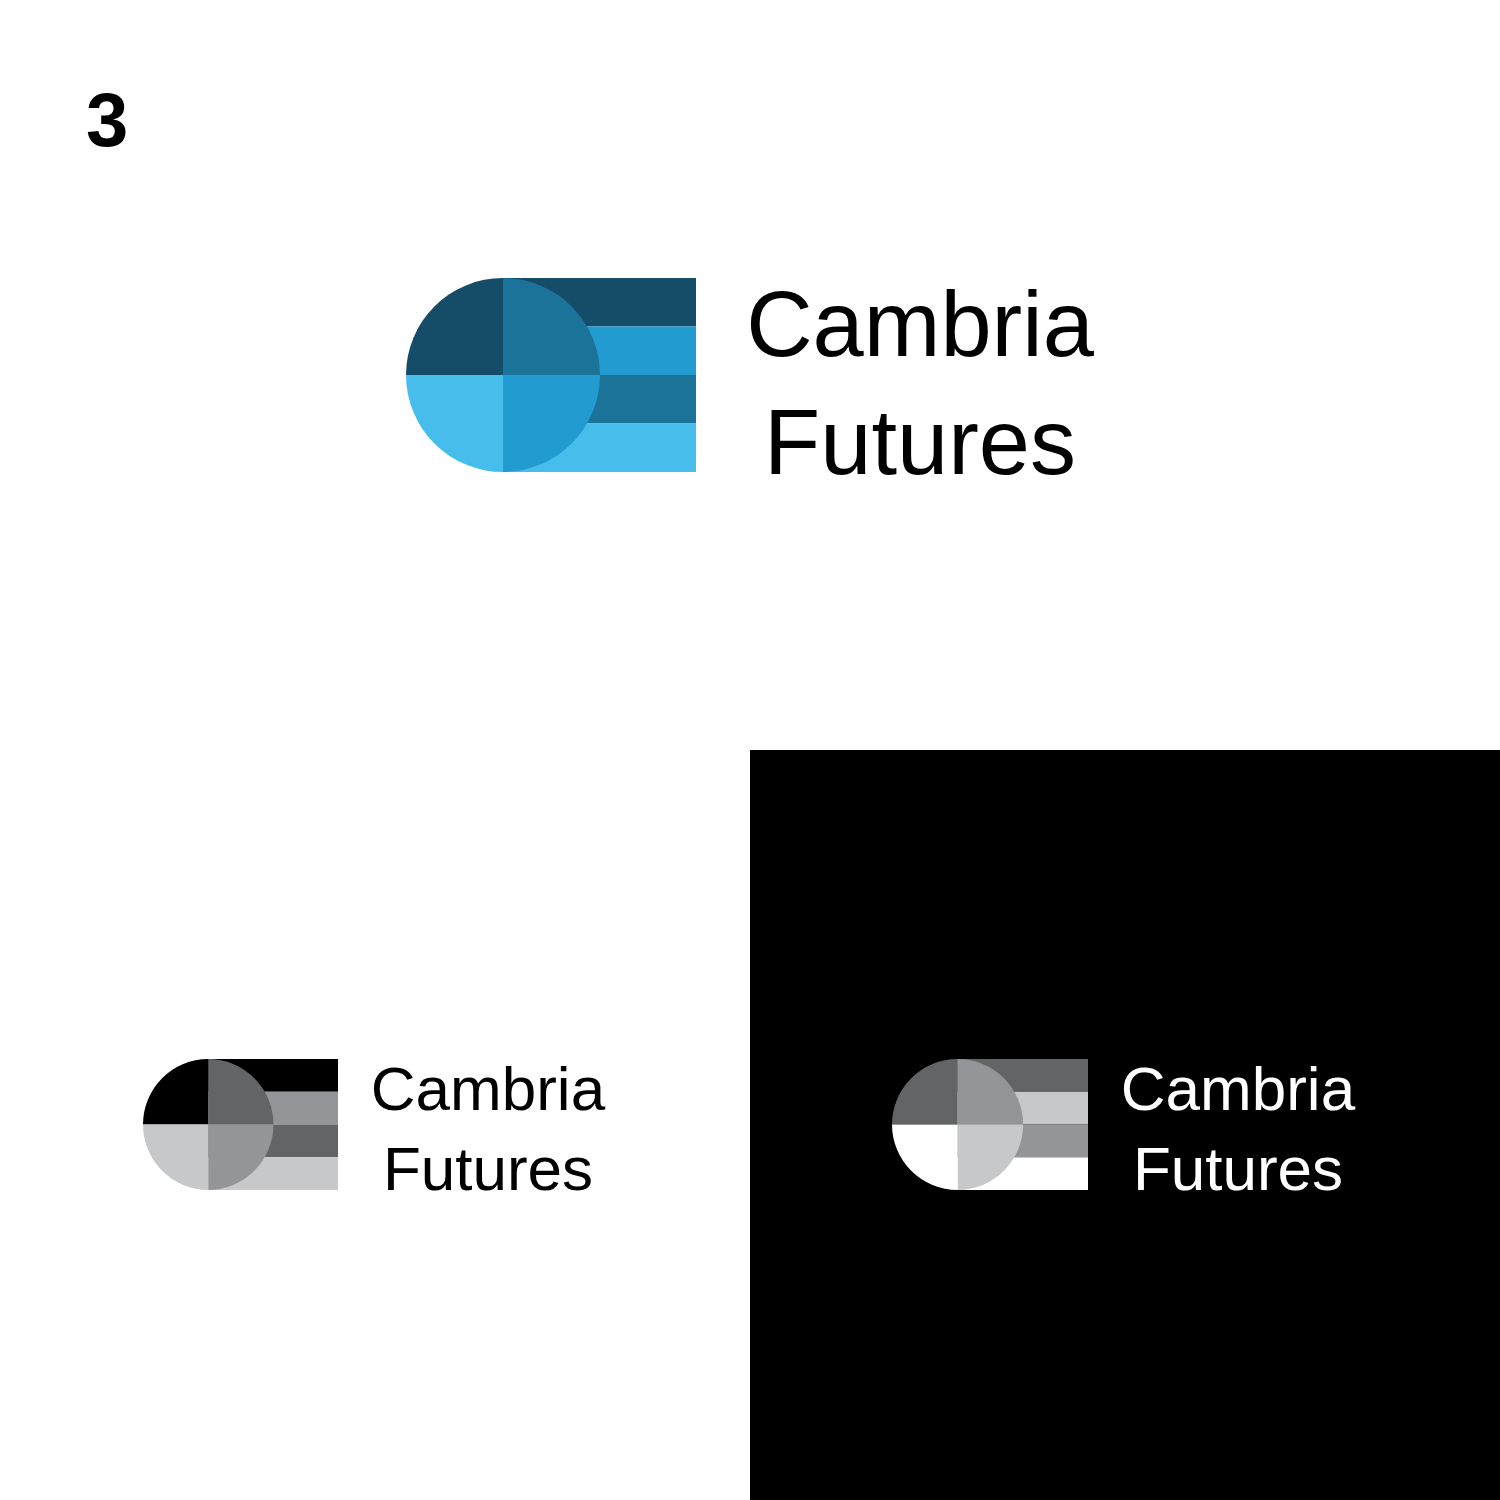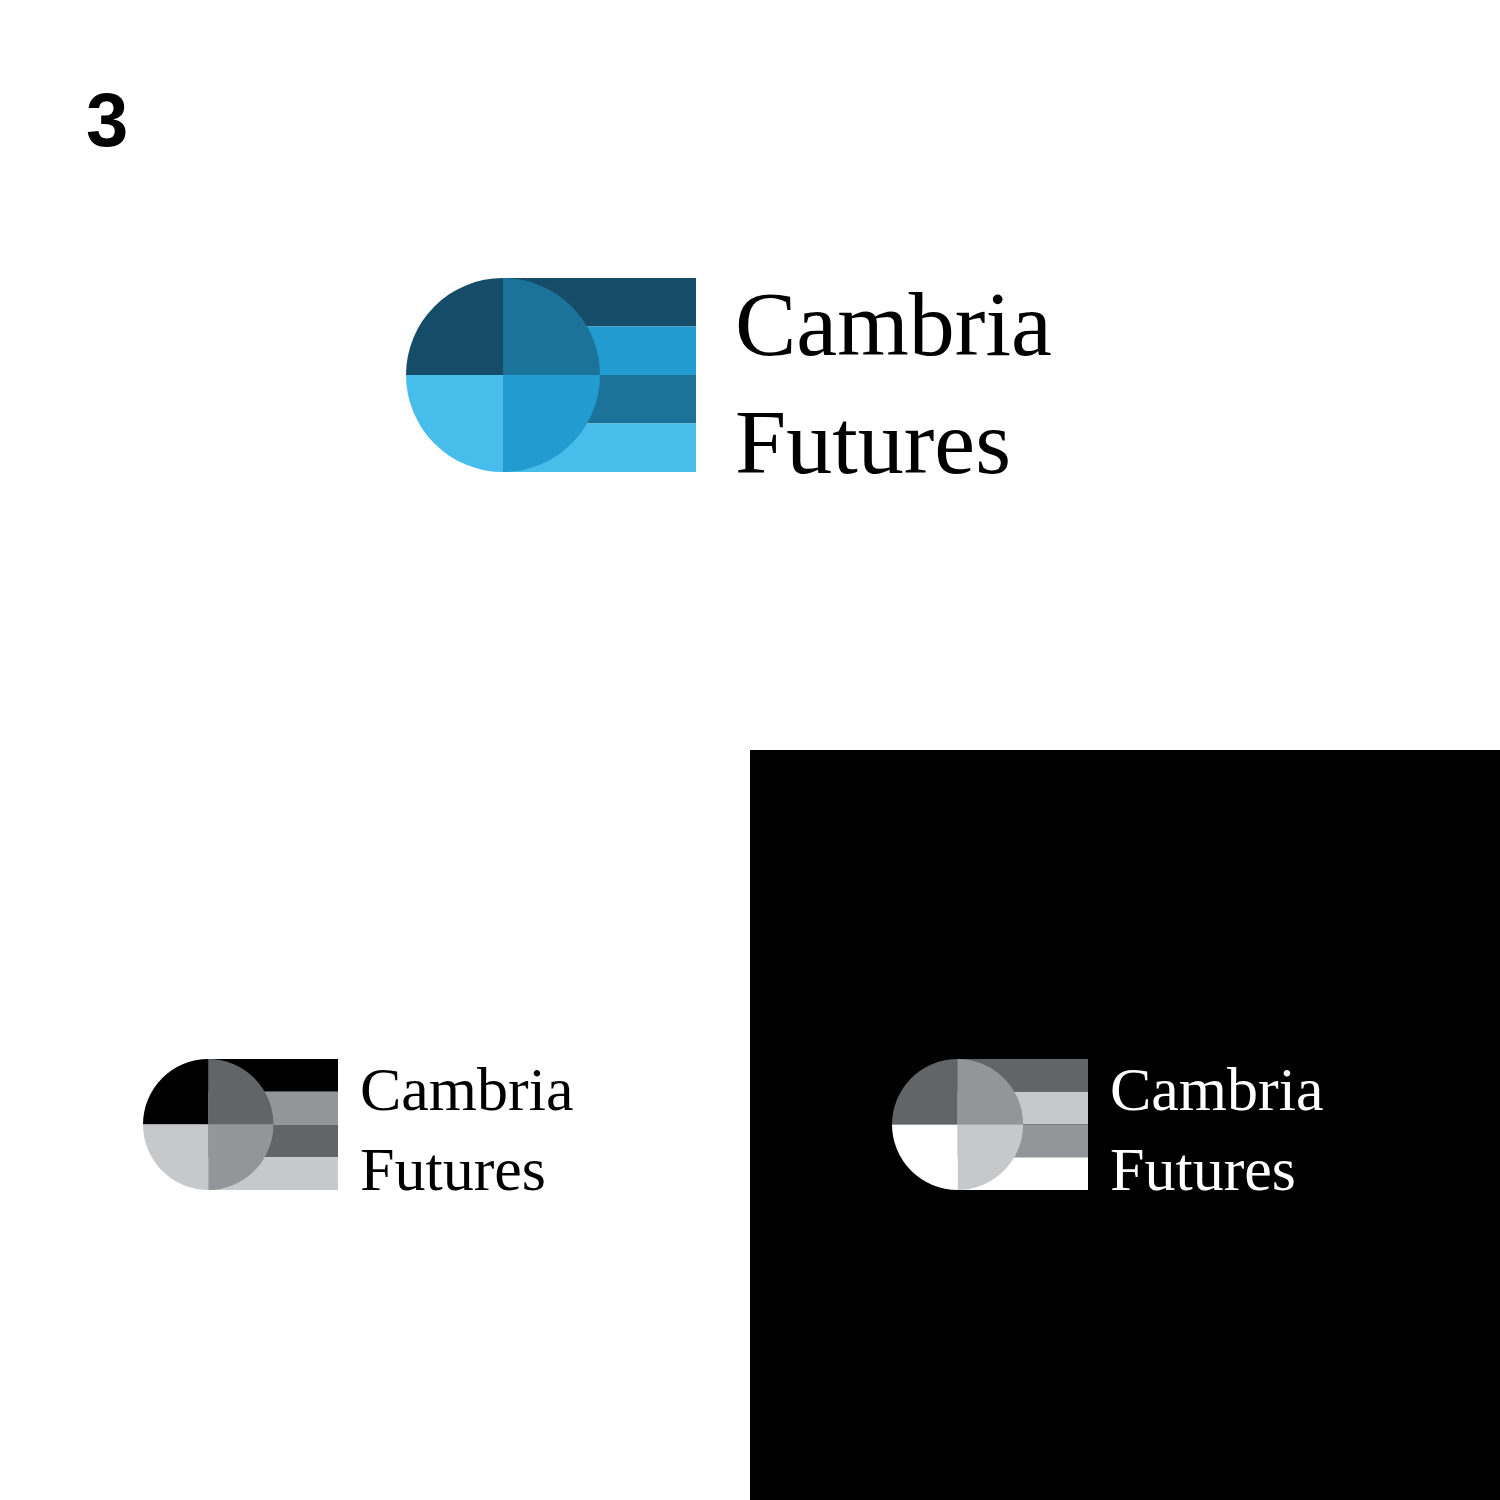--- a/index.html
+++ b/index.html
@@ -13,22 +13,22 @@
       font-family: "Liberation Sans", sans-serif;
       font-weight: bold; font-size: 76px; line-height: 1; color: #000;
     }
     .dark-panel {
       position: absolute; left: 750px; top: 750px; width: 750px; height: 750px;
       background: #000000;
     }
     .logo { position: absolute; }
     .logo svg { position: absolute; left: 0; top: 0; }
     .wordmark {
-      position: absolute; 
-      font-family: Liberation Serif, serif;
+      position: absolute; text-align: center;
+      font-family: Liberation Sans, sans-serif;
       line-height: 1;
     }
     .wordmark div { white-space: nowrap; }
   </style>
 </head>
 <body>
 
 <div class="page-number">3</div>
 
 <div class="dark-panel"></div>

